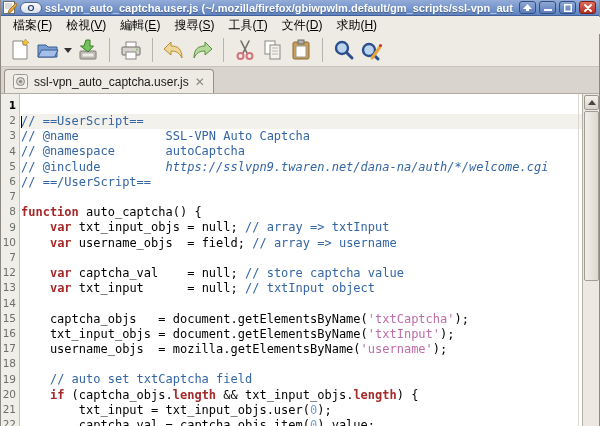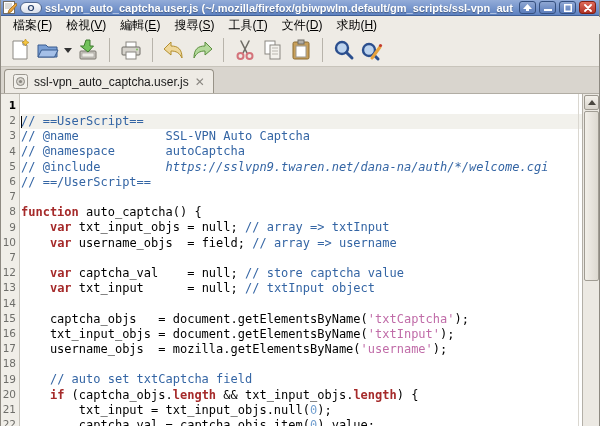--- a/index.html
+++ b/index.html
@@ -255,21 +255,21 @@
         <div class="code-line">&nbsp;</div>
         <div class="code-line"><span class="tok-plain">    </span><span class="tok-kw">var</span><span class="tok-plain"> captcha_val    = null; </span><span class="tok-comment">// store captcha value</span></div>
         <div class="code-line"><span class="tok-plain">    </span><span class="tok-kw">var</span><span class="tok-plain"> txt_input      = null; </span><span class="tok-comment">// txtInput object</span></div>
         <div class="code-line">&nbsp;</div>
         <div class="code-line"><span class="tok-plain">    captcha_objs   = document.getElementsByName(</span><span class="tok-str">'txtCaptcha'</span><span class="tok-plain">);</span></div>
         <div class="code-line"><span class="tok-plain">    txt_input_objs = document.getElementsByName(</span><span class="tok-str">'txtInput'</span><span class="tok-plain">);</span></div>
         <div class="code-line"><span class="tok-plain">    username_objs  = mozilla.getElementsByName(</span><span class="tok-str">'username'</span><span class="tok-plain">);</span></div>
         <div class="code-line">&nbsp;</div>
         <div class="code-line"><span class="tok-plain">    </span><span class="tok-comment">// auto set txtCaptcha field</span></div>
         <div class="code-line"><span class="tok-plain">    </span><span class="tok-kw">if</span><span class="tok-plain"> (captcha_objs.</span><span class="tok-kw">length</span><span class="tok-plain"> &amp;&amp; txt_input_objs.</span><span class="tok-kw">length</span><span class="tok-plain">) {</span></div>
-        <div class="code-line"><span class="tok-plain">        txt_input = txt_input_objs.null(</span><span class="tok-num">0</span><span class="tok-plain">);</span></div>
+        <div class="code-line"><span class="tok-plain">        txt_input = txt_input_objs.user(</span><span class="tok-num">0</span><span class="tok-plain">);</span></div>
         <div class="code-line"><span class="tok-plain">        captcha_val = captcha_objs.item(</span><span class="tok-num">0</span><span class="tok-plain">).value;</span></div>
       </div>
     <div class="margin-line"></div>
     <div class="scrollbar">
       <div class="sb-up">
           <span class="tri"></span>
         </div>
       <div class="sb-thumb"></div>
     </div>
   </div>

